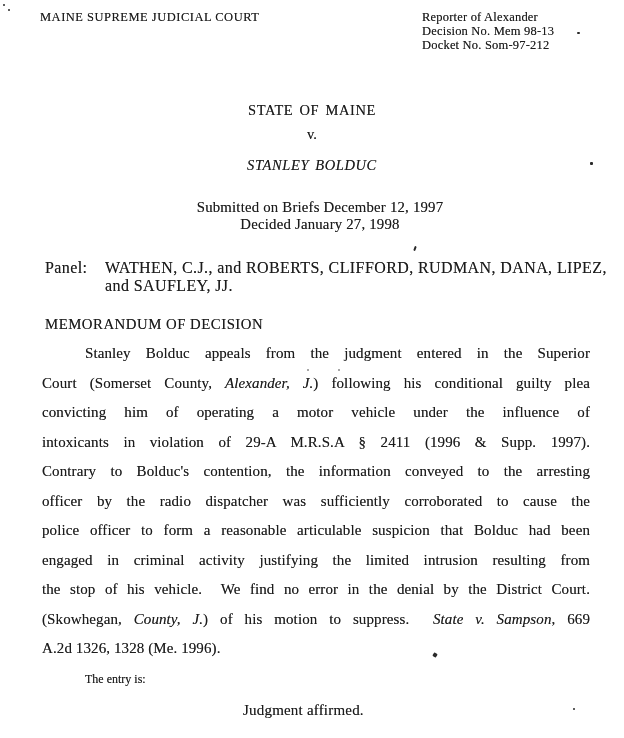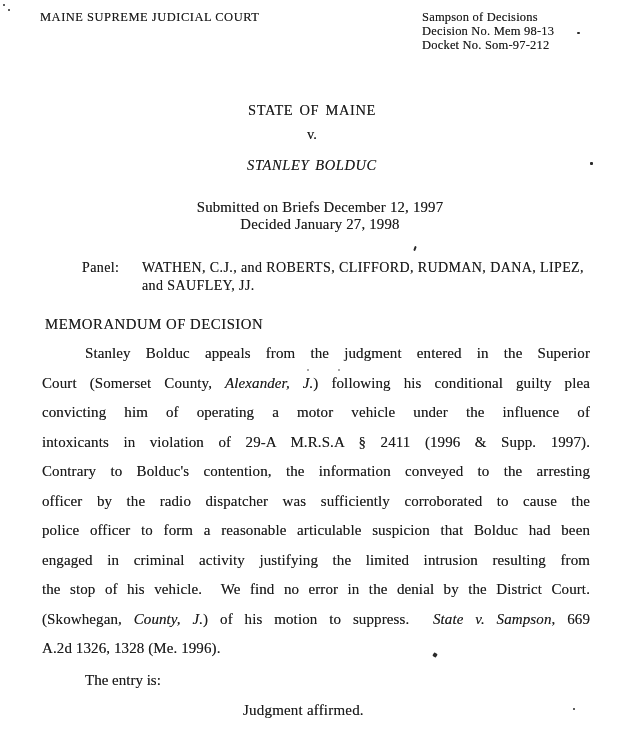--- a/index.html
+++ b/index.html
@@ -38,23 +38,22 @@
 
   .dates {
     position: absolute; left: 8px; top: 199px; width: 100%;
     text-align: center; font-size: 14.8px; line-height: 17px;
     letter-spacing: 0.2px;
   }
 
   
   .panel {
     position: absolute; left: 45px; top: 259px;
-    display: flex; font-size: 14px; line-height: 18px;
+    display: flex; font-size: 16px; line-height: 18px;
     letter-spacing: 0.4px;
-    margin-left: 37px;
   }
   .panel-label { flex: 0 0 60px; }
   .panel-names div { white-space: nowrap; }
 
   .memo-heading {
     position: absolute; left: 45px; top: 316px;
     font-size: 14.8px; letter-spacing: 0.5px; white-space: nowrap;
   }
 
   
@@ -62,38 +61,38 @@
     position: absolute; left: 42px; top: 339px; width: 548px;
     font-size: 15px; line-height: 29.5px; letter-spacing: 0.1px;
   }
   .memo-line { text-align: justify; text-align-last: justify; }
   .memo-line.indent { padding-left: 43px; }
   .memo-line.no-just { text-align-last: left; }
   .it { font-style: italic; }
 
   .entry-line {
     position: absolute; left: 85px; top: 672px;
-    font-size: 15px; white-space: nowrap; font-family: Liberation Serif, serif;
+    font-size: 12px; white-space: nowrap; font-family: Liberation Serif, serif;
   }
   .judgment {
     position: absolute; left: 243px; top: 702px;
     font-size: 15px; letter-spacing: 0.2px; white-space: nowrap;
   }
 
   
   .speck { position: absolute; background: #2a2a2a; border-radius: 1px; }
 </style>
 </head>
 <body>
 
 <div class="page" style="color: rgb(28, 28, 28); background: rgb(255, 255, 255);">
 
   <div class="hdr-left">MAINE SUPREME JUDICIAL COURT</div>
   <div class="hdr-right">
-    <div>Sampson of Decisions</div>
+    <div>Reporter of Alexander</div>
     <div>Decision No. Mem 98-13</div>
     <div>Docket No. Som-97-212</div>
   </div>
 
   <div class="cap-line cap-state">STATE OF MAINE</div>
   <div class="cap-line cap-v">v.</div>
   <div class="cap-line cap-defendant">STANLEY BOLDUC</div>
 
   <div class="dates">
     <div>Submitted on Briefs December 12, 1997</div>

